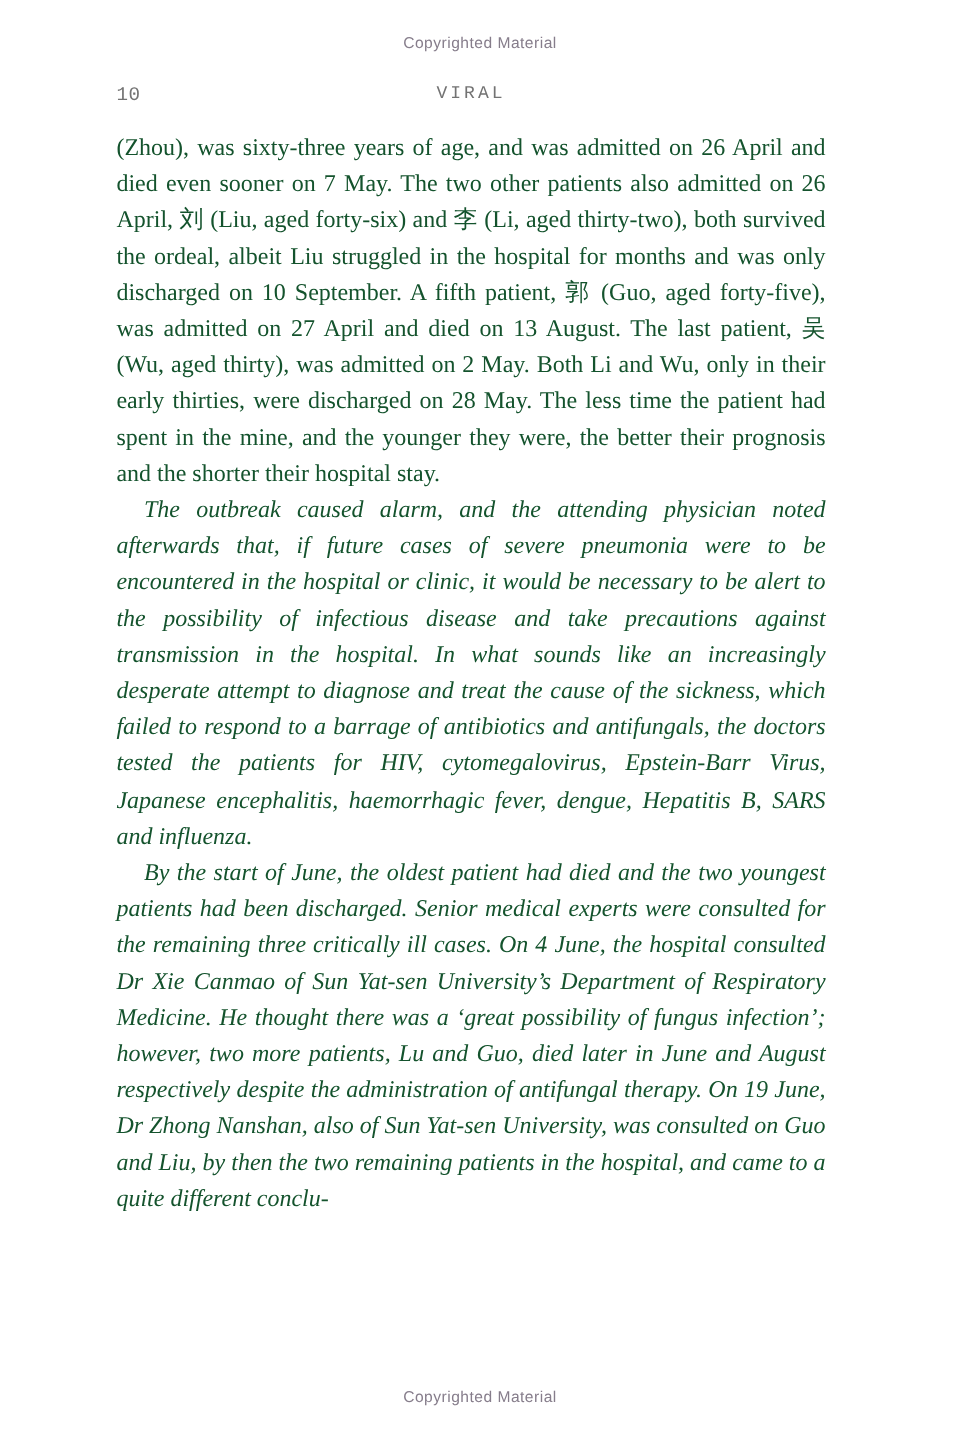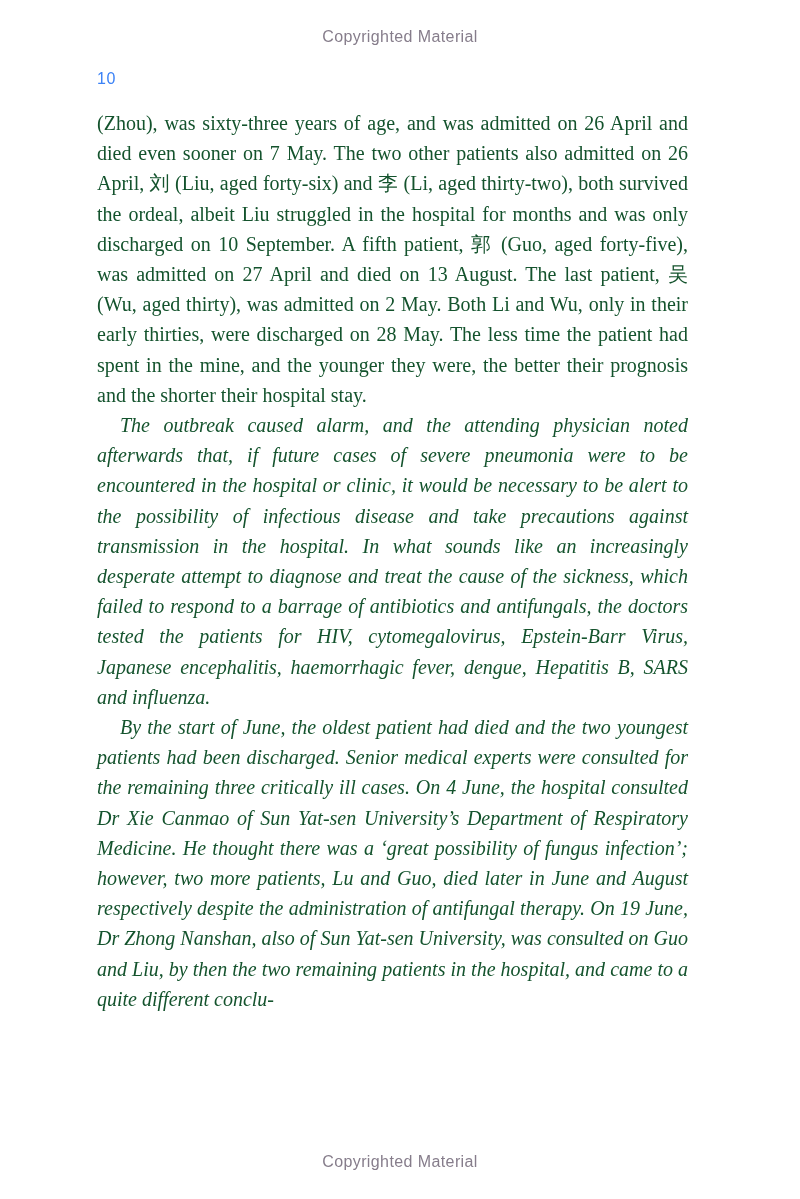--- a/index.html
+++ b/index.html
@@ -12,43 +12,43 @@
     width: 800px;
     height: 1199px;
     background: #ffffff;
     overflow: hidden;
     box-sizing: border-box;
   }
   .copyright-notice {
     width: 100%;
     text-align: center;
     font-family: "Liberation Sans", sans-serif;
-    font-size: 16px;
+    font-size: 13px;
     font-weight: 500;
     letter-spacing: 0.4px;
     color: #867d8b;
   }
   .copyright-notice.top {
     position: absolute;
     top: 28px;
     left: 0;
   }
   .copyright-notice.bottom {
     position: absolute;
     bottom: 28px;
     left: 0;
   }
   .header {
     position: absolute;
     top: 70px;
     left: 97px;
     right: 112px;
     height: 20px;
-    font-family: Liberation Sans, sans-serif;
-    color: #3b82f6;
+    font-family: Liberation Mono, monospace;
+    color: #737373;
   }
   .page-number {
     position: absolute;
     left: 0;
     top: 0;
     font-size: 16px;
     letter-spacing: 0.5px;
   }
   .running-title {
     display: block;
@@ -78,20 +78,21 @@
 </style>
 </head>
 <body>
 
 <div class="page">
 
   <div class="copyright-notice top">Copyrighted Material</div>
 
   <div class="header">
     <span class="page-number">10</span>
+    <span class="running-title">VIRAL</span>
   </div>
 
   <div class="body-text">
     <p class="para">(Zhou), was sixty-three years of age, and was admitted on 26 April and died even sooner on 7 May. The two other patients also admitted on 26 April, 刘 (Liu, aged forty-six) and 李 (Li, aged thirty-two), both survived the ordeal, albeit Liu struggled in the hospital for months and was only discharged on 10 September. A fifth patient, 郭 (Guo, aged forty-five), was admitted on 27 April and died on 13 August. The last patient, 吴 (Wu, aged thirty), was admitted on 2 May. Both Li and Wu, only in their early thirties, were discharged on 28 May. The less time the patient had spent in the mine, and the younger they were, the better their prognosis and the shorter their hospital stay.</p>
     <p class="para indent">The outbreak caused alarm, and the attending physician noted afterwards that, if future cases of severe pneumonia were to be encountered in the hospital or clinic, it would be necessary to be alert to the possibility of infectious disease and take precautions against transmission in the hospital. In what sounds like an increasingly desperate attempt to diagnose and treat the cause of the sickness, which failed to respond to a barrage of antibiotics and antifungals, the doctors tested the patients for HIV, cytomegalovirus, Epstein-Barr Virus, Japanese encephalitis, haemorrhagic fever, dengue, Hepatitis B, SARS and influenza.</p>
     <p class="para indent">By the start of June, the oldest patient had died and the two youngest patients had been discharged. Senior medical experts were consulted for the remaining three critically ill cases. On 4 June, the hospital consulted Dr Xie Canmao of Sun Yat-sen University’s Department of Respiratory Medicine. He thought there was a ‘great possibility of fungus infection’; however, two more patients, Lu and Guo, died later in June and August respectively despite the administration of antifungal therapy. On 19 June, Dr Zhong Nanshan, also of Sun Yat-sen University, was consulted on Guo and Liu, by then the two remaining patients in the hospital, and came to a quite different conclu-</p>
   </div>
 
   <div class="copyright-notice bottom">Copyrighted Material</div>
 

